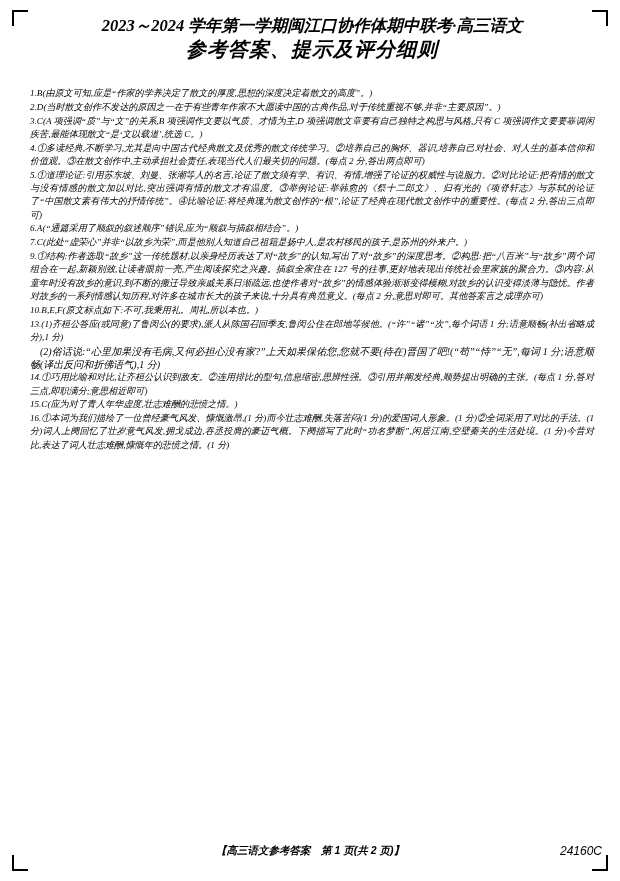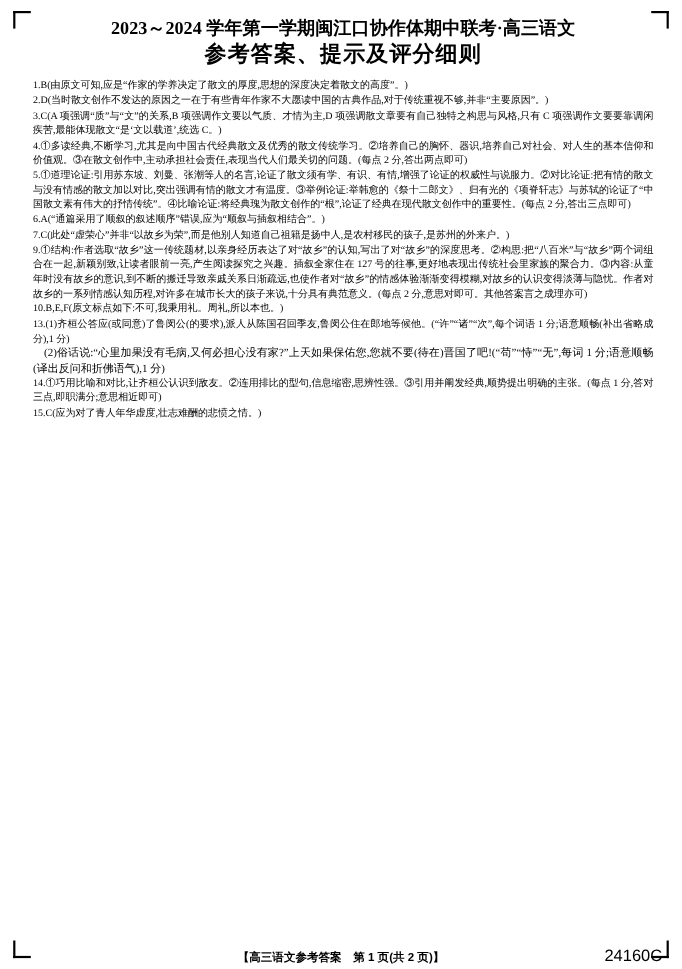--- a/index.html
+++ b/index.html
@@ -14,40 +14,41 @@
     color: #000000;
     position: relative;
     overflow: hidden;
   }
   .page {
     width: 620px;
     height: 881px;
     box-sizing: border-box;
     padding: 14px 26px 0 30px;
     position: relative;
+    font-style: italic;
   }
   .title-block {
     text-align: center;
     margin-bottom: 6px;
   }
   .title-line1 {
     font-size: 16.5px;
     font-weight: bold;
     letter-spacing: 0px;
     line-height: 23px;
     white-space: nowrap;
   }
   .title-line2 {
     font-size: 20px;
     font-weight: bold;
     line-height: 24px;
     letter-spacing: 1px;
   }
   .body-block {
-    margin-top: 10px;
+    margin-top: 26px;
   }
   .ans-item {
     font-size: 9.1px;
     line-height: 13.3px;
     text-align: justify;
     text-justify: inter-ideograph;
     margin: 0 0 0.5px 0;
     letter-spacing: 0px;
   }
   .sub {
@@ -55,38 +56,38 @@
     line-height: 13.3px;
     text-align: justify;
     text-justify: inter-ideograph;
     margin: 0;
     text-indent: 10px;
   }
   .footer {
     position: absolute;
     left: 0;
     right: 0;
-    bottom: 0;
+    bottom: 20px;
     height: 22px;
   }
   .footer-center {
     position: absolute;
     left: 50%;
     transform: translateX(-50%);
     bottom: 3px;
     font-size: 10.5px;
     font-weight: bold;
     white-space: nowrap;
     font-family: "Liberation Sans", sans-serif;
   }
   .footer-right {
     position: absolute;
     right: 18px;
     bottom: 3px;
-    font-size: 15px;
+    font-size: 12px;
     font-family: "Liberation Sans", sans-serif;
   }
   .corner {
     position: absolute;
     width: 14px;
     height: 14px;
     border: 2px solid #000;
   }
   .corner.tl { left: 12px; top: 10px; border-right: none; border-bottom: none; }
   .corner.tr { right: 12px; top: 10px; border-left: none; border-bottom: none; }
@@ -115,20 +116,21 @@
     <p class="ans-item">4.①多读经典,不断学习,尤其是向中国古代经典散文及优秀的散文传统学习。②培养自己的胸怀、器识,培养自己对社会、对人生的基本信仰和价值观。③在散文创作中,主动承担社会责任,表现当代人们最关切的问题。(每点 2 分,答出两点即可)</p>
     <p class="ans-item">5.①道理论证:引用苏东坡、刘曼、张潮等人的名言,论证了散文须有学、有识、有情,增强了论证的权威性与说服力。②对比论证:把有情的散文与没有情感的散文加以对比,突出强调有情的散文才有温度。③举例论证:举韩愈的《祭十二郎文》、归有光的《项脊轩志》与苏轼的论证了“中国散文素有伟大的抒情传统”。④比喻论证:将经典瑰为散文创作的“根”,论证了经典在现代散文创作中的重要性。(每点 2 分,答出三点即可)</p>
     <p class="ans-item">6.A(“通篇采用了顺叙的叙述顺序”错误,应为“顺叙与插叙相结合”。)</p>
     <p class="ans-item">7.C(此处“虚荣心”并非“以故乡为荣”,而是他别人知道自己祖籍是扬中人,是农村移民的孩子,是苏州的外来户。)</p>
     <p class="ans-item">9.①结构:作者选取“故乡”这一传统题材,以亲身经历表达了对“故乡”的认知,写出了对“故乡”的深度思考。②构思:把“八百米”与“故乡”两个词组合在一起,新颖别致,让读者眼前一亮,产生阅读探究之兴趣。插叙全家住在 127 号的往事,更好地表现出传统社会里家族的聚合力。③内容:从童年时没有故乡的意识,到不断的搬迁导致亲戚关系日渐疏远,也使作者对“故乡”的情感体验渐渐变得模糊,对故乡的认识变得淡薄与隐忧。作者对故乡的一系列情感认知历程,对许多在城市长大的孩子来说,十分具有典范意义。(每点 2 分,意思对即可。其他答案言之成理亦可)</p>
     <p class="ans-item">10.B,E,F(原文标点如下:不可,我秉用礼。周礼,所以本也。)</p>
     <p class="ans-item">13.(1)齐桓公答应(或同意)了鲁闵公(的要求),派人从陈国召回季友,鲁闵公住在郎地等候他。(“许”“诸”“次”,每个词语 1 分;语意顺畅(补出省略成分),1 分)</p>
     <p class="sub">(2)俗话说:“心里加果没有毛病,又何必担心没有家?”上天如果保佑您,您就不要(待在)晋国了吧!(“苟”“恃”“无”,每词 1 分;语意顺畅(译出反问和折佛语气),1 分)</p>
     <p class="ans-item">14.①巧用比喻和对比,让齐桓公认识到敌友。②连用排比的型句,信息缩密,思辨性强。③引用并阐发经典,顺势提出明确的主张。(每点 1 分,答对三点,即职满分;意思相近即可)</p>
     <p class="ans-item">15.C(应为对了青人年华虚度,壮志难酬的悲愤之情。)</p>
+    <p class="ans-item">16.①本词为我们描绘了一位曾经豪气风发、慷慨激昂,(1 分)而今壮志难酬,失落苦闷(1 分)的爱国词人形象。(1 分)②全词采用了对比的手法。(1 分)词人上阕回忆了壮岁意气风发,拥戈成边,吞丞投膺的豪迈气概。下阕描写了此时“功名梦断”,闲居江南,空壁秦关的生活处境。(1 分)今昔对比,表达了词人壮志难酬,慷慨年的悲愤之情。(1 分)</p>
   </div>
 
   <div class="footer">
     <div class="footer-center">【高三语文参考答案　第 1 页(共 2 页)】</div>
     <div class="footer-right">24160C</div>
   </div>
 
 </div>
 
 </body></html>

